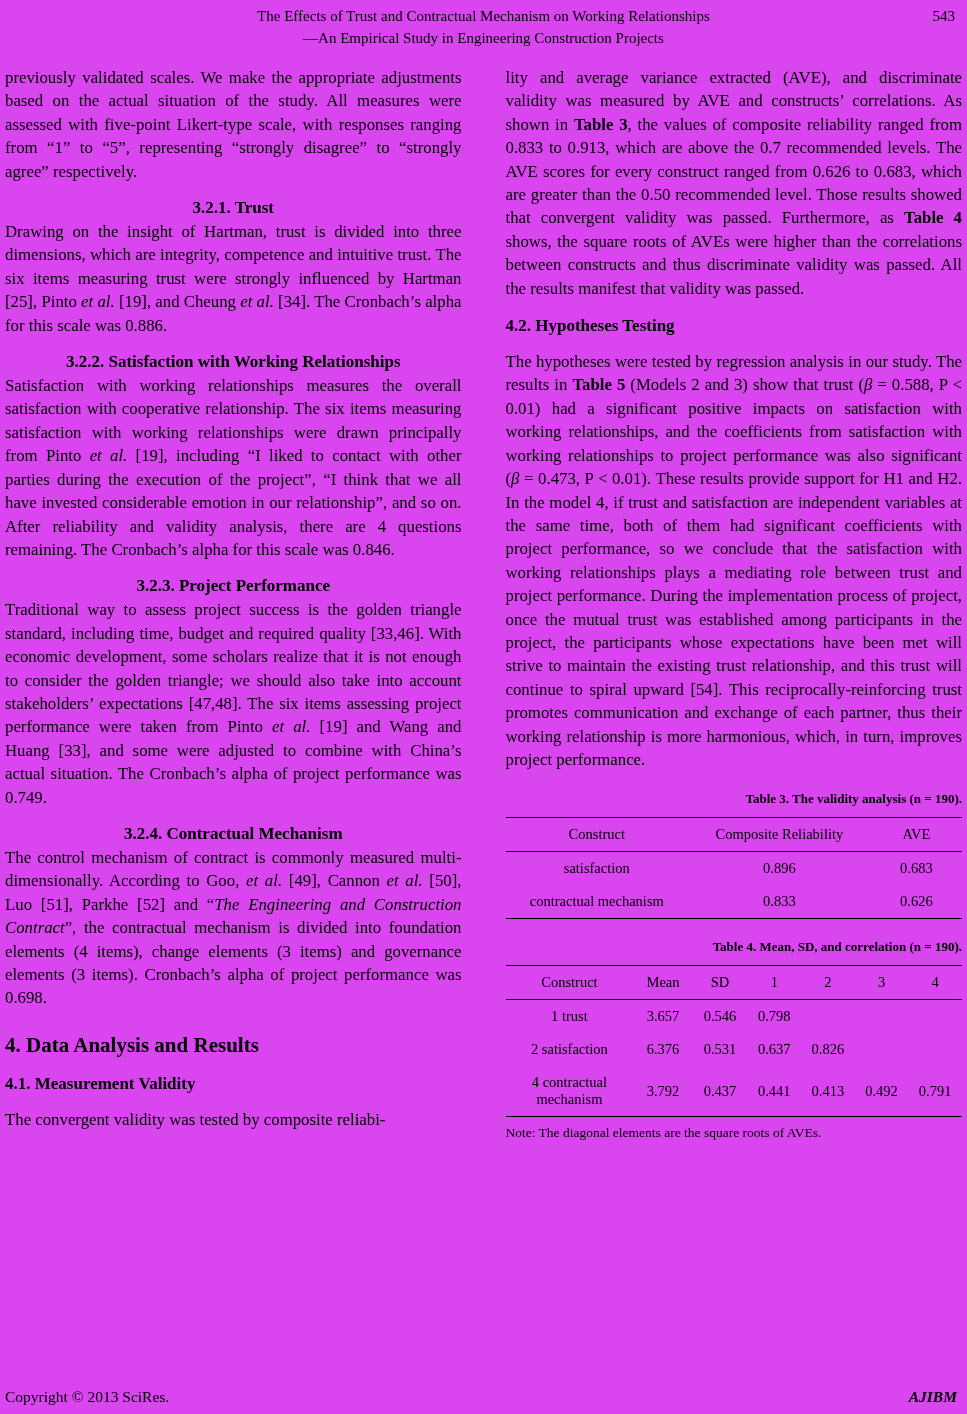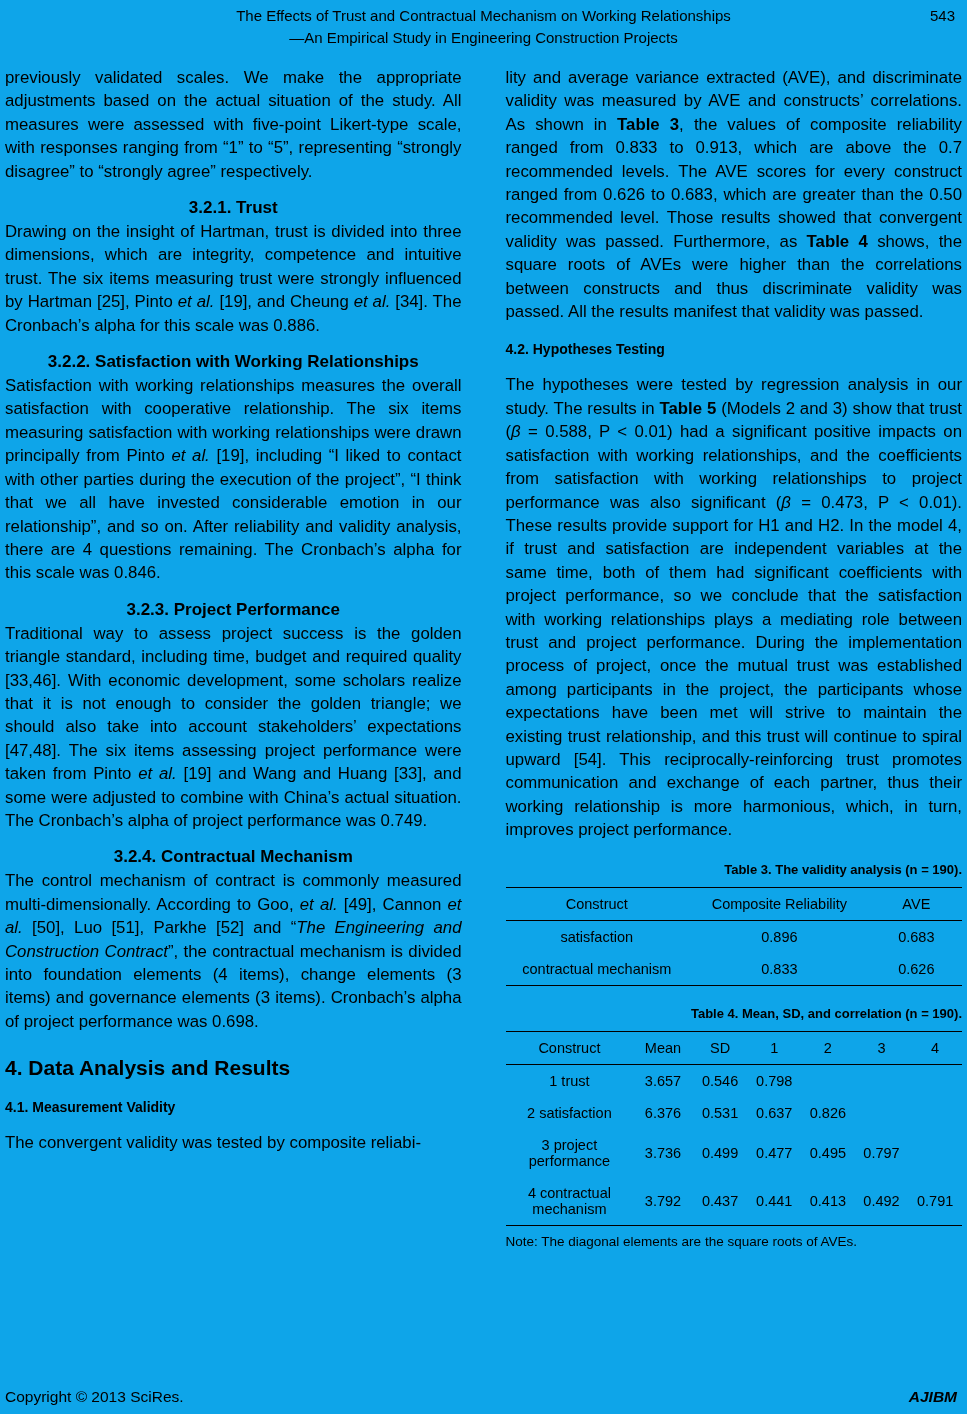--- a/index.html
+++ b/index.html
@@ -1,22 +1,22 @@
 <!DOCTYPE html>
 <html><head>
 <meta charset="utf-8">
 <style>
   html, body { margin: 0; padding: 0; background: #ffffff; }
   .page {
     position: relative;
     width: 967px;
     height: 1414px;
-    background: #0ea5e9;
+    background: #d946ef;
     color: #000000;
-    font-family: Liberation Sans, sans-serif;
+    font-family: Liberation Serif, serif;
     overflow: hidden;
     box-sizing: border-box;
     padding-left: 46px;
   }
   .running-head {
     position: absolute;
     top: 5px;
     left: 0;
     width: 100%;
     text-align: center;
@@ -54,21 +54,21 @@
     line-height: 23px;
   }
   .h1-heading {
     font-size: 21px;
     font-weight: bold;
     margin: 22px 0 8px 0;
     text-align: left;
     line-height: 26px;
   }
   .h2-heading {
-    font-size: 14px;
+    font-size: 17px;
     font-weight: bold;
     margin: 14px 0 12px 0;
     text-align: left;
     line-height: 24px;
   }
   .tbl-caption {
     text-align: right;
     font-weight: bold;
     font-size: 13px;
     margin: 20px 0 10px 0;
@@ -212,29 +212,20 @@
           <tr>
             <td>2 satisfaction</td>
             <td>6.376</td>
             <td>0.531</td>
             <td>0.637</td>
             <td>0.826</td>
             <td></td>
             <td></td>
           </tr>
           <tr>
-            <td>3 project performance</td>
-            <td>3.736</td>
-            <td>0.499</td>
-            <td>0.477</td>
-            <td>0.495</td>
-            <td>0.797</td>
-            <td></td>
-          </tr>
-          <tr>
             <td>4 contractual mechanism</td>
             <td>3.792</td>
             <td>0.437</td>
             <td>0.441</td>
             <td>0.413</td>
             <td>0.492</td>
             <td>0.791</td>
           </tr>
         </tbody>
       </table>

